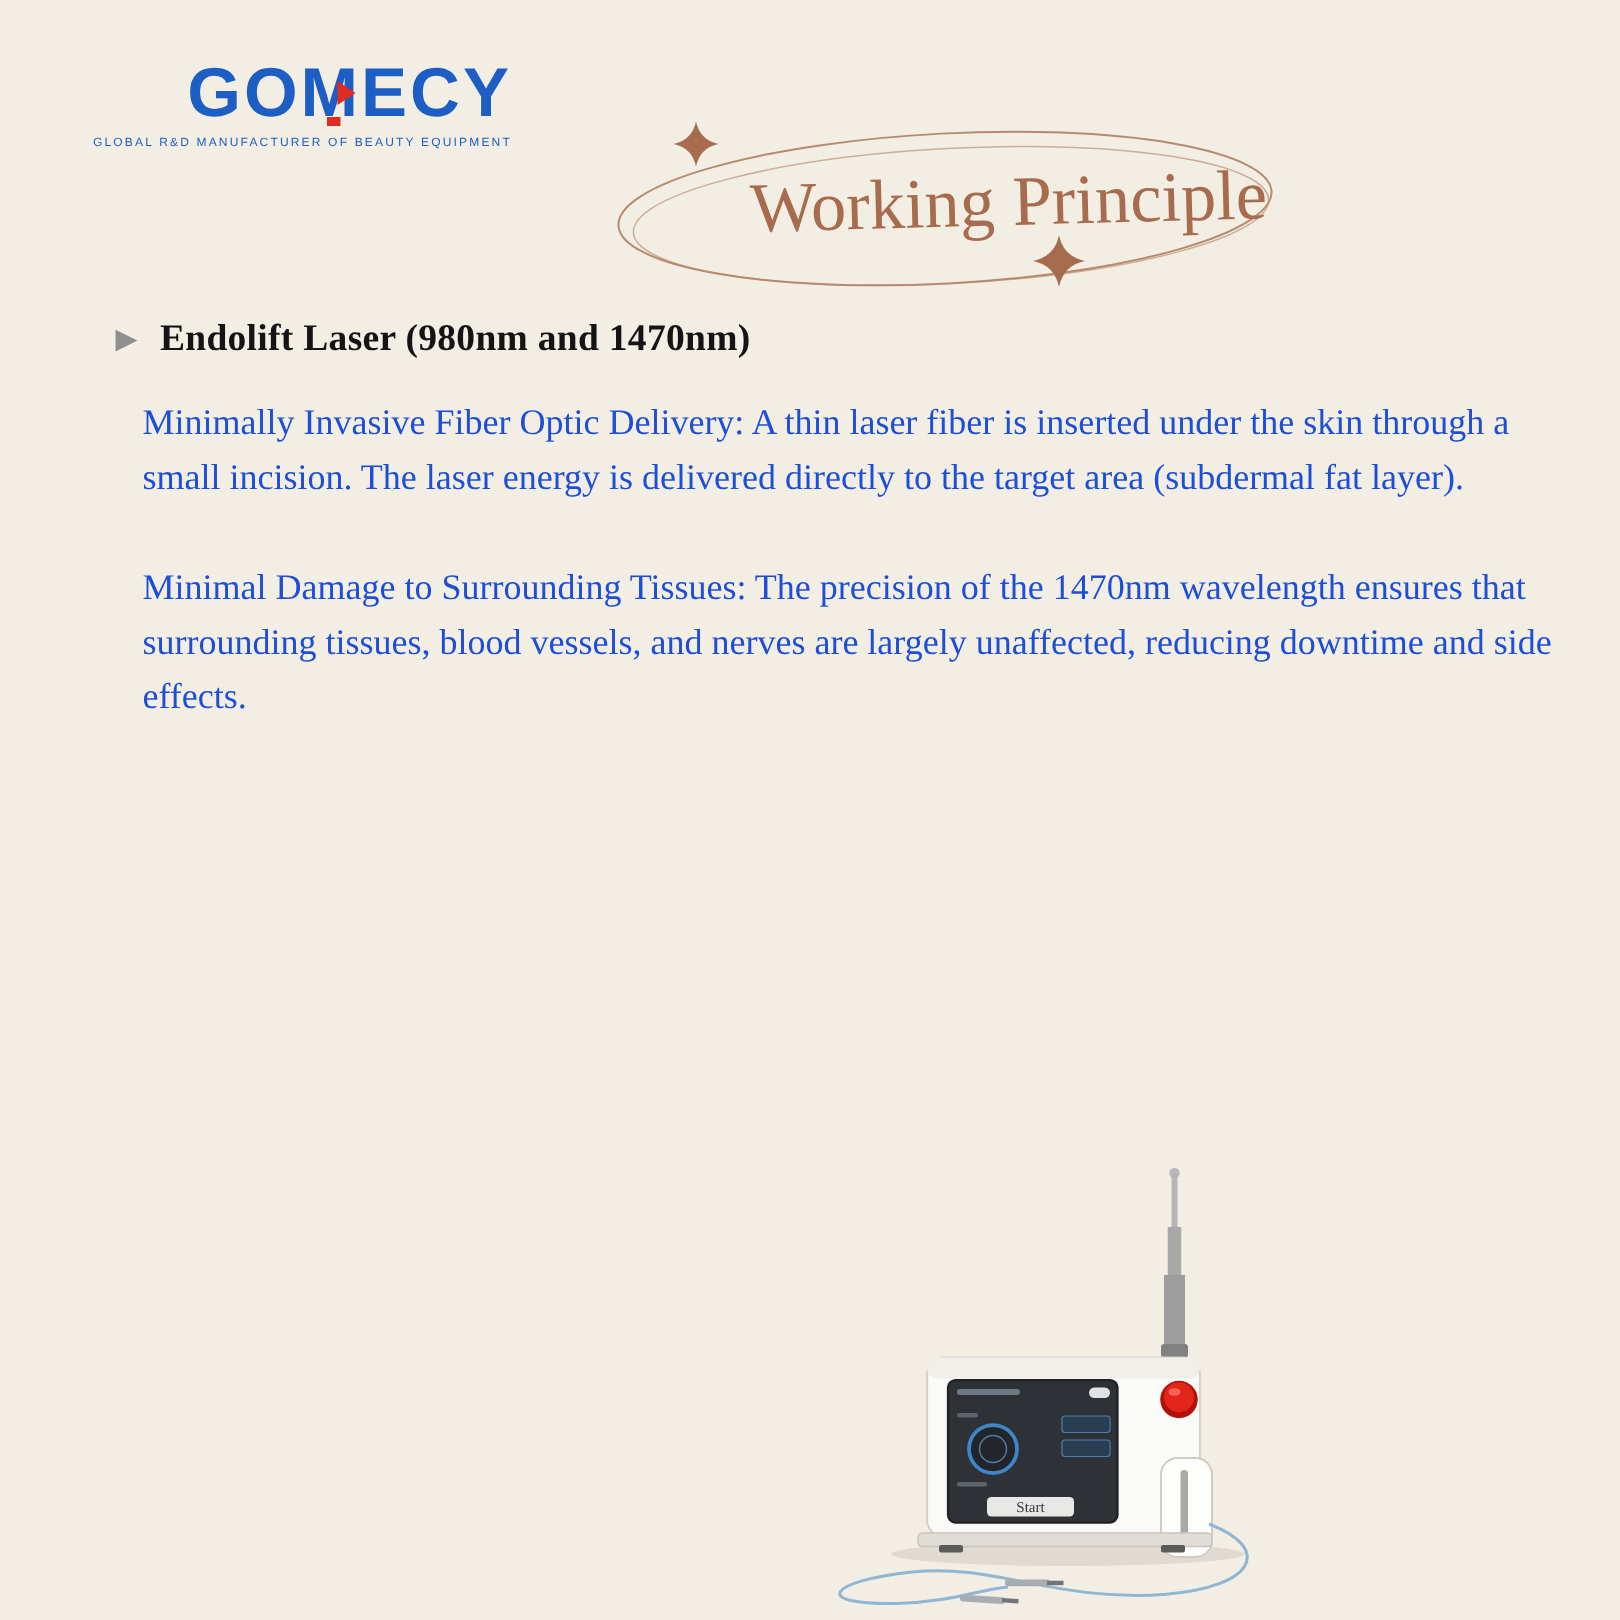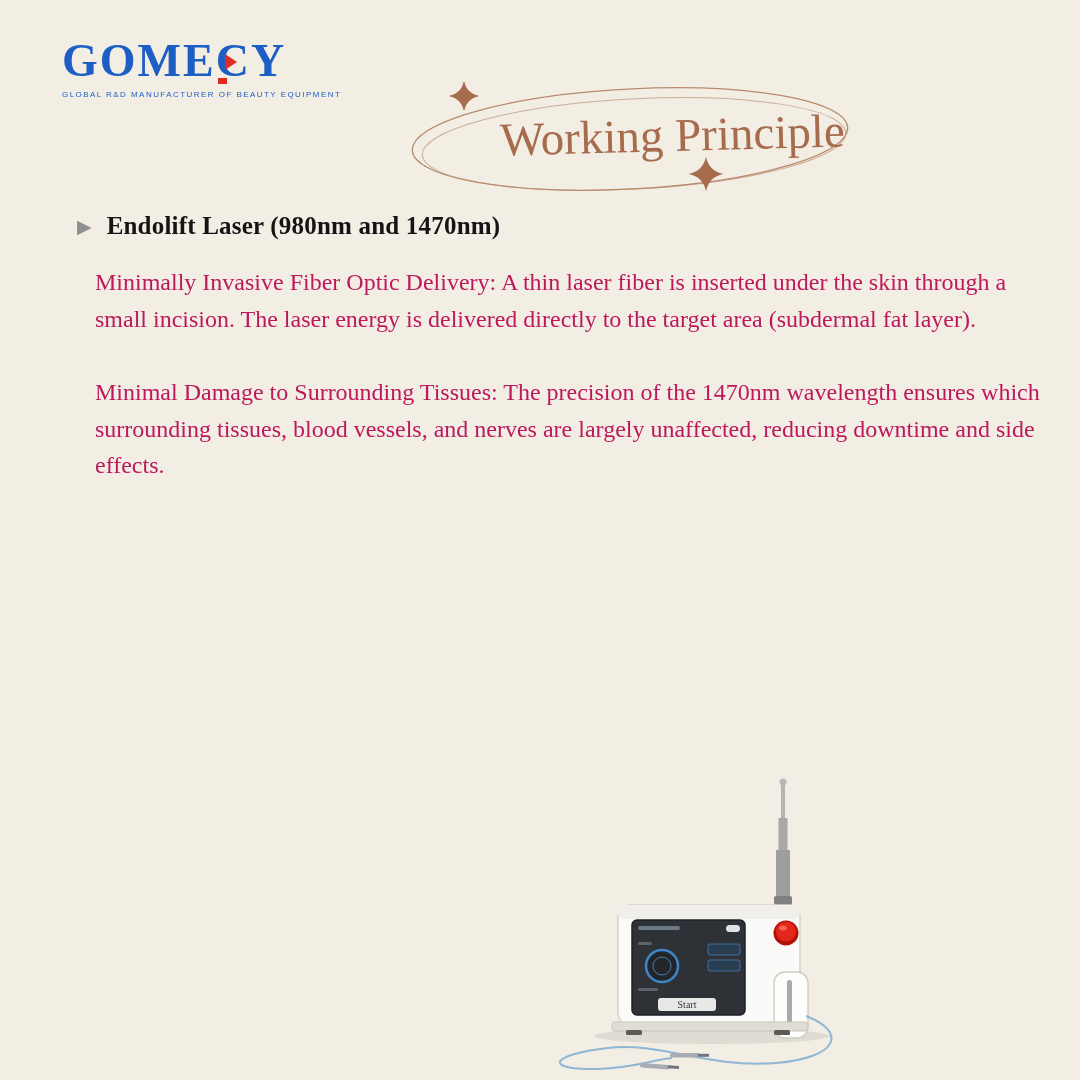--- a/index.html
+++ b/index.html
@@ -5,22 +5,22 @@
   html,body{margin:0;padding:0;background:#d8d4cb;}
   .canvas{
     position:relative;width:1080px;height:1080px;margin:0 auto;
     background:#f2eee4;overflow:hidden;
     font-family:"Liberation Serif",serif;
   }
 
   
   .logo{position:absolute;left:62px;top:38px;}
   .logo-text{
-    font-family:Liberation Serif, serif;font-weight:700;font-size:46px;
-    color:#1d5ec4;letter-spacing:2px;line-height:1;position:relative;
+    font-family:Liberation Sans, sans-serif;font-weight:700;font-size:46px;
+    color:#1d5ec4;letter-spacing:2px;line-height:1;position:relative;text-align:right;
   }
   .logo-accent{
     position:absolute;left:163px;top:16px;width:0;height:0;
     border-left:12px solid #e02b20;border-top:8px solid transparent;border-bottom:8px solid transparent;
   }
   .logo-accent2{
     position:absolute;left:156px;top:40px;width:9px;height:6px;background:#e02b20;
   }
   .logo-tagline{
     font-family:"Liberation Sans",sans-serif;font-size:8px;letter-spacing:1.45px;
@@ -34,21 +34,21 @@
     position:absolute;left:98px;top:32px;
     font-size:47px;color:#a76b4e;white-space:nowrap;
     transform:rotate(-1.5deg);font-weight:500;
   }
 
   
   .content{position:absolute;left:95px;top:212px;width:948px;z-index:2;}
   .heading-row{display:flex;align-items:center;gap:15px;margin:0 0 24px -18px;}
   .bullet{color:#8f8f8f;font-size:19px;font-family:"DejaVu Sans",sans-serif;line-height:1;}
   .heading{font-size:25px;font-weight:700;color:#141414;letter-spacing:.2px;}
-  p.para{font-size:24px;line-height:36.5px;color:#be185d;margin:0 0 37px 0;}
+  p.para{font-size:24px;line-height:36.5px;color:#1d4ed8;margin:0 0 37px 0;}
 
   
   .device{position:absolute;left:512px;top:772px;width:380px;height:305px;z-index:1;}
 </style>
 </head>
 <body>
 
 <div class="canvas">
 
   <div class="logo">
@@ -126,16 +126,16 @@
       </g>
     </svg>
   </div>
 
   <div class="content">
     <div class="heading-row">
       <span class="bullet">▶</span>
       <span class="heading">Endolift Laser (980nm and 1470nm)</span>
     </div>
     <p class="para">Minimally Invasive Fiber Optic Delivery: A thin laser fiber is inserted under the skin through a small incision. The laser energy is delivered directly to the target area (subdermal fat layer).</p>
-    <p class="para">Minimal Damage to Surrounding Tissues: The precision of the 1470nm wavelength ensures which surrounding tissues, blood vessels, and nerves are largely unaffected, reducing downtime and side effects.</p>
+    <p class="para">Minimal Damage to Surrounding Tissues: The precision of the 1470nm wavelength ensures that surrounding tissues, blood vessels, and nerves are largely unaffected, reducing downtime and side effects.</p>
   </div>
 
 </div>
 
 </body></html>

